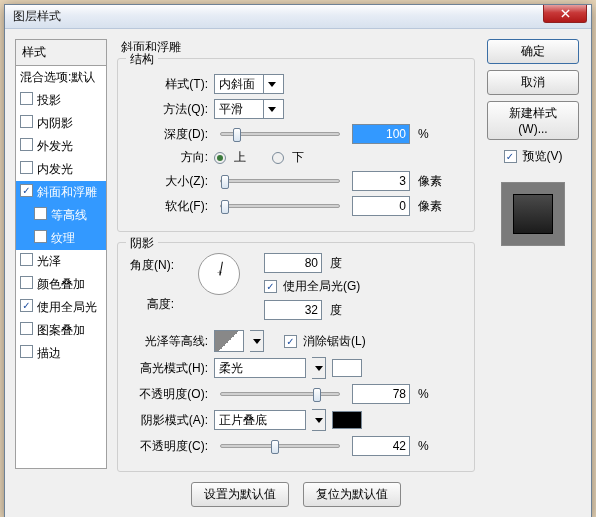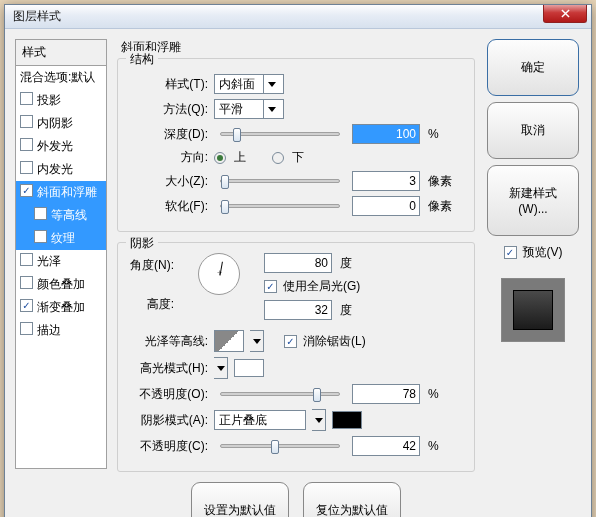--- a/index.html
+++ b/index.html
@@ -22,33 +22,33 @@
 .section-title{margin-bottom:2px;padding-left:4px}
 .gbox{border:1px solid #cfcfcf;border-radius:3px;padding:10px 12px 10px 12px;margin-bottom:10px;position:relative}
 .gbox-label{position:absolute;top:-8px;left:8px;background:#f0f0f0;padding:0 4px}
 .frow{display:flex;align-items:center;margin:5px 0;gap:6px}
 .flabel{width:78px;text-align:right}
 .select{display:inline-flex;align-items:center;border:1px solid #7a8a99;background:#fff;height:20px;padding:0 4px;min-width:70px;justify-content:space-between}
 .dd{border-left:1px solid #7a8a99;height:18px;width:16px;display:flex;align-items:center;justify-content:center;margin-left:6px}
 .arrow{width:0;height:0;border-left:4px solid transparent;border-right:4px solid transparent;border-top:5px solid #000}
 .slider{flex:1;max-width:120px;height:4px;background:#d0d0d0;border:1px solid #a0a0a0;border-radius:2px;position:relative;margin:0 6px}
 .thumb{position:absolute;top:-5px;width:8px;height:14px;background:linear-gradient(#fff,#d8e4f0);border:1px solid #6b7f95;border-radius:2px}
-.nfield{width:68px;height:20px;border:1px solid #7a8a99;background:#fff;text-align:left;padding:0 3px;display:inline-flex;align-items:center;justify-content:flex-end}
+.nfield{width:58px;height:20px;border:1px solid #7a8a99;background:#fff;text-align:left;padding:0 3px;display:inline-flex;align-items:center;justify-content:flex-end}
 .nfield.hi{background:#3399ff;color:#fff}
 .unit{margin-left:2px}
 .radio{width:12px;height:12px;border:1px solid #7a8a99;border-radius:50%;display:inline-flex;align-items:center;justify-content:center;margin-right:2px}
 .radio.on::after{content:"";width:6px;height:6px;background:#3b7a3b;border-radius:50%}
 .angle-circle{width:42px;height:42px;border:1px solid #999;border-radius:50%;position:relative;background:#fff;margin:0 6px}
 .angle-circle::after{content:"";position:absolute;width:14px;height:1px;background:#000;left:21px;top:21px;transform-origin:left;transform:rotate(-80deg)}
 .angle-circle::before{content:"+";position:absolute;left:18px;top:14px;font-size:9px;color:#666}
 .swatch{width:30px;height:18px;border:1px solid #7a8a99;display:inline-block}
 .contour{width:30px;height:22px;border:1px solid #7a8a99;background:linear-gradient(135deg,#888 0 50%,#fff 50% 100%);display:inline-block;vertical-align:middle}
 .ddsmall{width:14px;height:22px;border:1px solid #7a8a99;border-left:none;display:inline-flex;align-items:center;justify-content:center;vertical-align:middle}
 .btnrow{display:flex;gap:14px;justify-content:center;margin-top:6px}
-.btn{border:1px solid #888;background:linear-gradient(#fdfdfd,#e2e2e2);padding:19px 12px;border-radius:9px;cursor:pointer;min-width:76px;text-align:center}
+.btn{border:1px solid #888;background:linear-gradient(#fdfdfd,#e2e2e2);padding:3px 12px;border-radius:3px;cursor:pointer;min-width:76px;text-align:center}
 .right-col{width:96px;display:flex;flex-direction:column;gap:6px;align-items:center}
 .right-col .btn{width:92px}
 .preview-box{width:64px;height:64px;border:1px solid #888;background:#7a7a7a;display:flex;align-items:center;justify-content:center;margin-top:6px}
 .preview-sq{width:40px;height:40px;background:linear-gradient(#4a4a4a,#1b1b1b);border:1px solid #000}
 .shade-block{display:flex;gap:18px}
 .shade-left{display:flex;flex-direction:column;gap:8px;align-items:flex-end}
 </style>
 </head>
 <body>
 
@@ -100,21 +100,25 @@
         <div class="style-row">
             <span class="cb"></span>
             <span>光泽</span>
           </div>
         <div class="style-row">
             <span class="cb"></span>
             <span>颜色叠加</span>
           </div>
         <div class="style-row">
             <span class="cb">✓</span>
-            <span>渐变叠加</span>
+            <span>使用全局光</span>
+          </div>
+        <div class="style-row">
+            <span class="cb"></span>
+            <span>图案叠加</span>
           </div>
         <div class="style-row">
             <span class="cb"></span>
             <span>描边</span>
           </div>
       </div>
     </div>
 
     <div class="center-col">
       <div class="section-title">斜面和浮雕</div>
@@ -200,20 +204,23 @@
           <span class="contour"></span>
             <span class="ddsmall">
               <span class="arrow"></span>
             </span>
           <span style="width:8px"></span>
             <span class="cb">✓</span>
             <span>消除锯齿(L)</span>
           </div>
         <div class="frow">
             <span class="flabel">高光模式(H):</span>
+          <div class="select" style="min-width:92px">
+              <span>柔光</span>
+            </div>
             <span class="ddsmall">
               <span class="arrow"></span>
             </span>
           <span class="swatch" style="background:#ffffff"></span>
           </div>
         <div class="frow">
             <span class="flabel">不透明度(O):</span>
           <div class="slider">
               <div class="thumb" style="left:78%"></div>
             </div>

